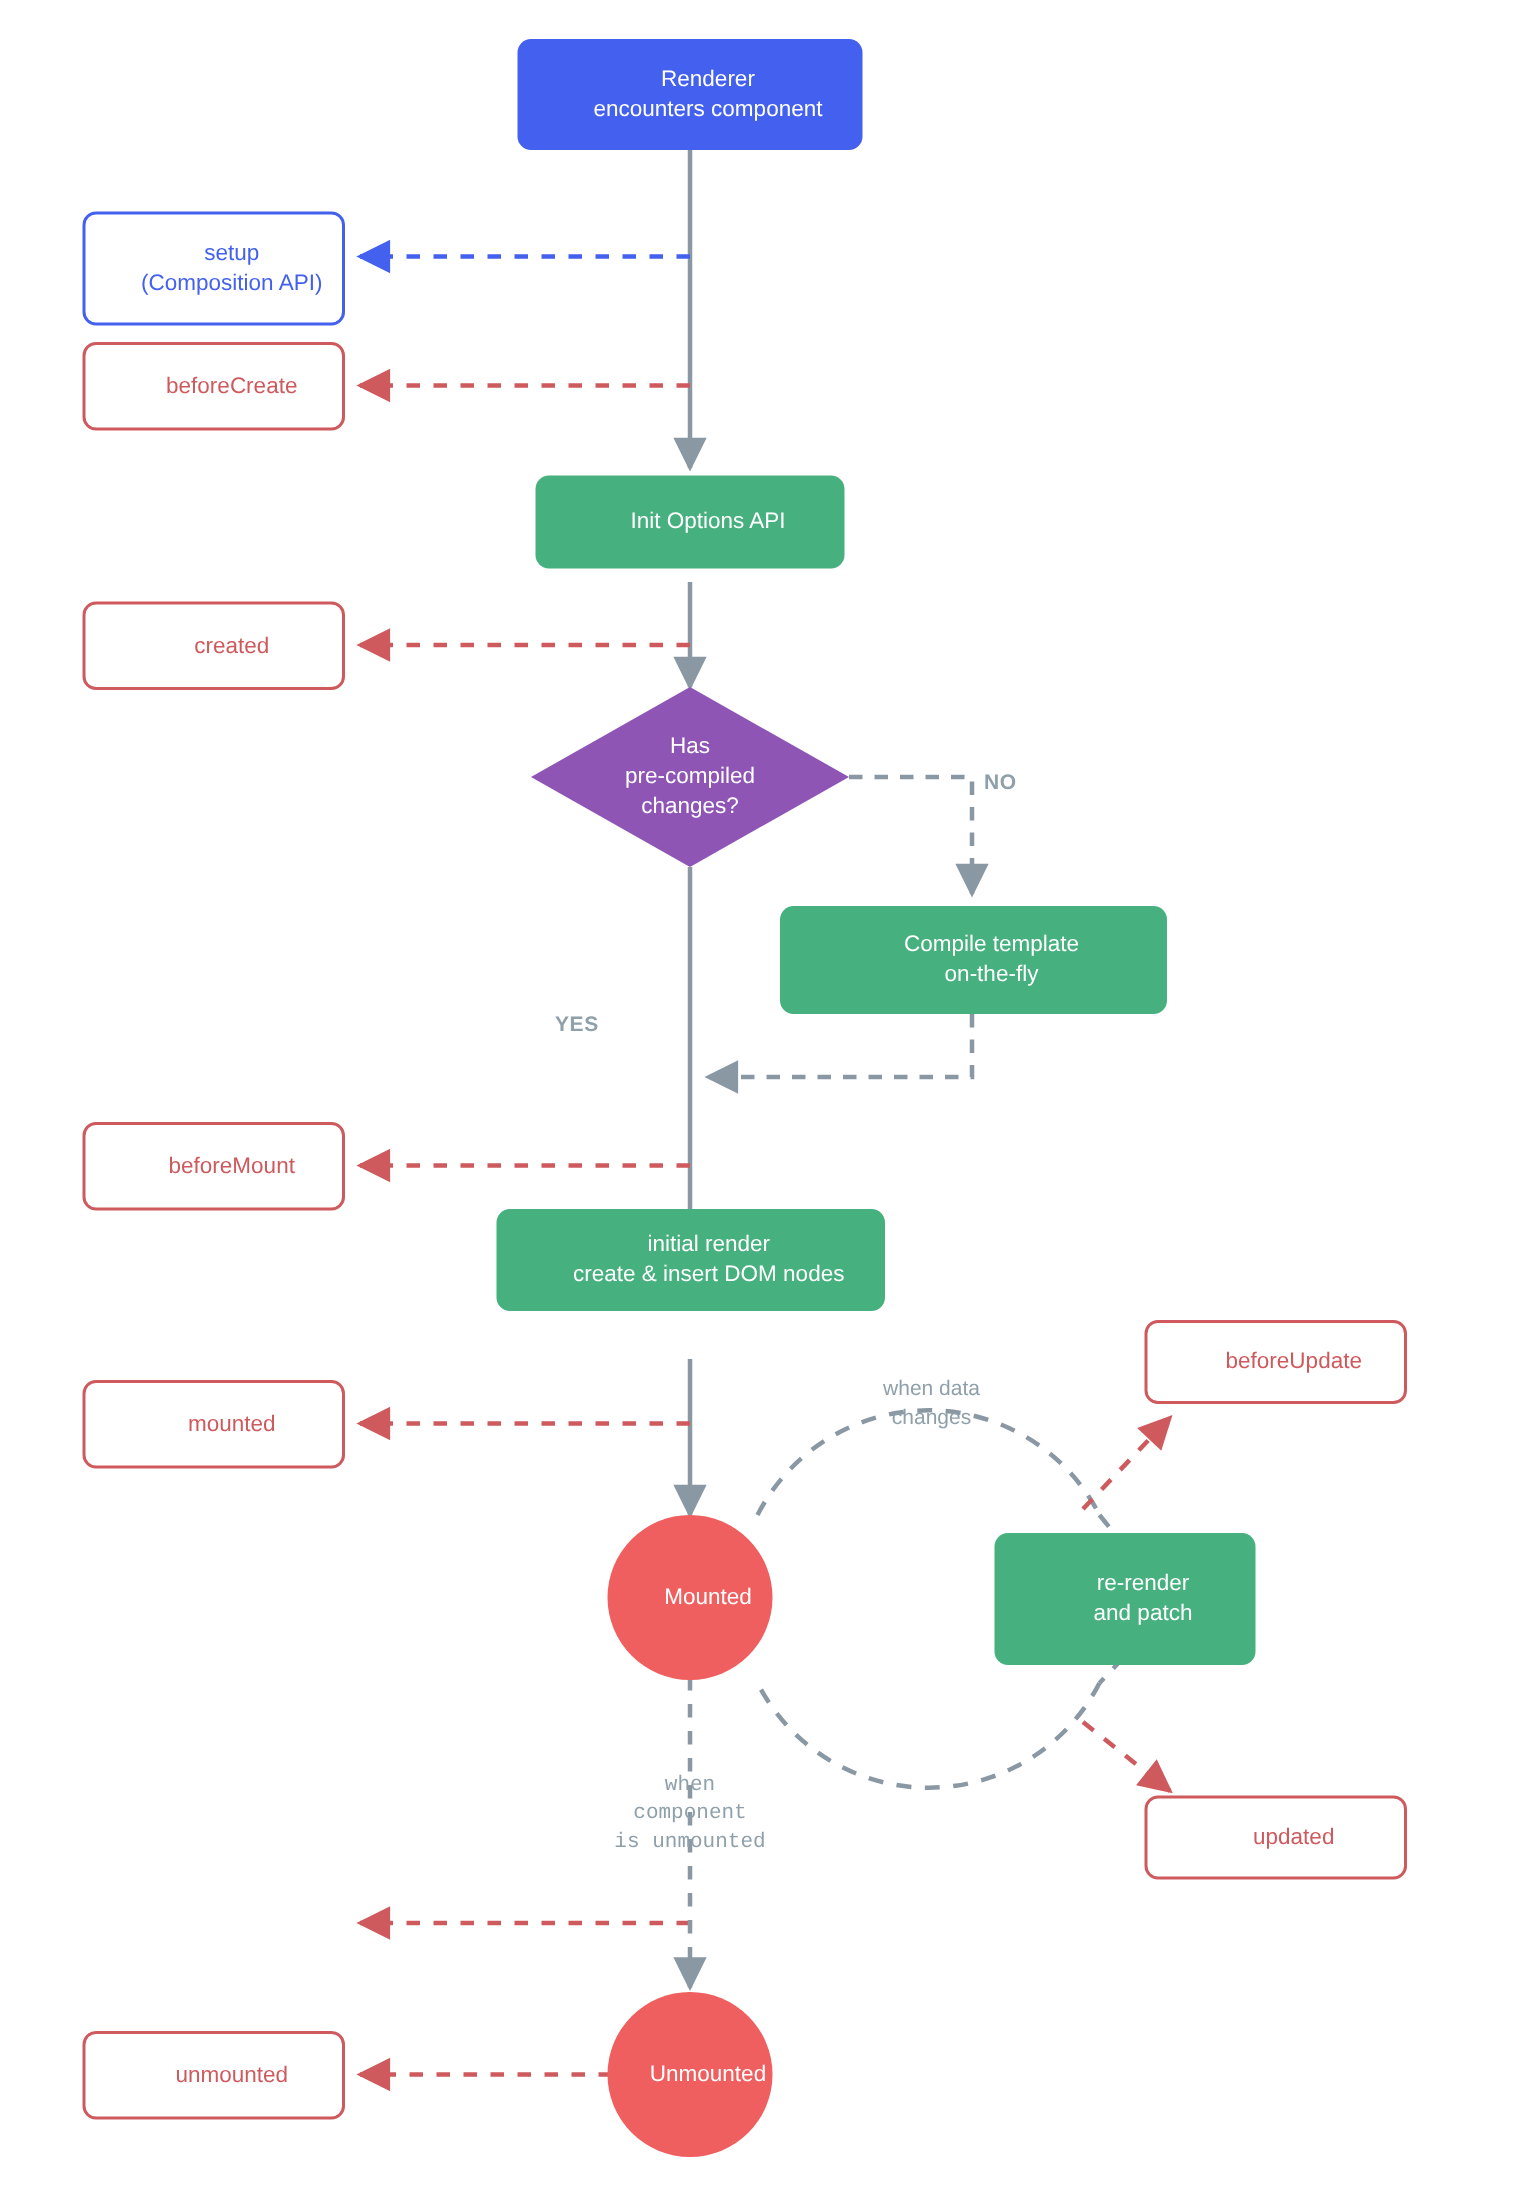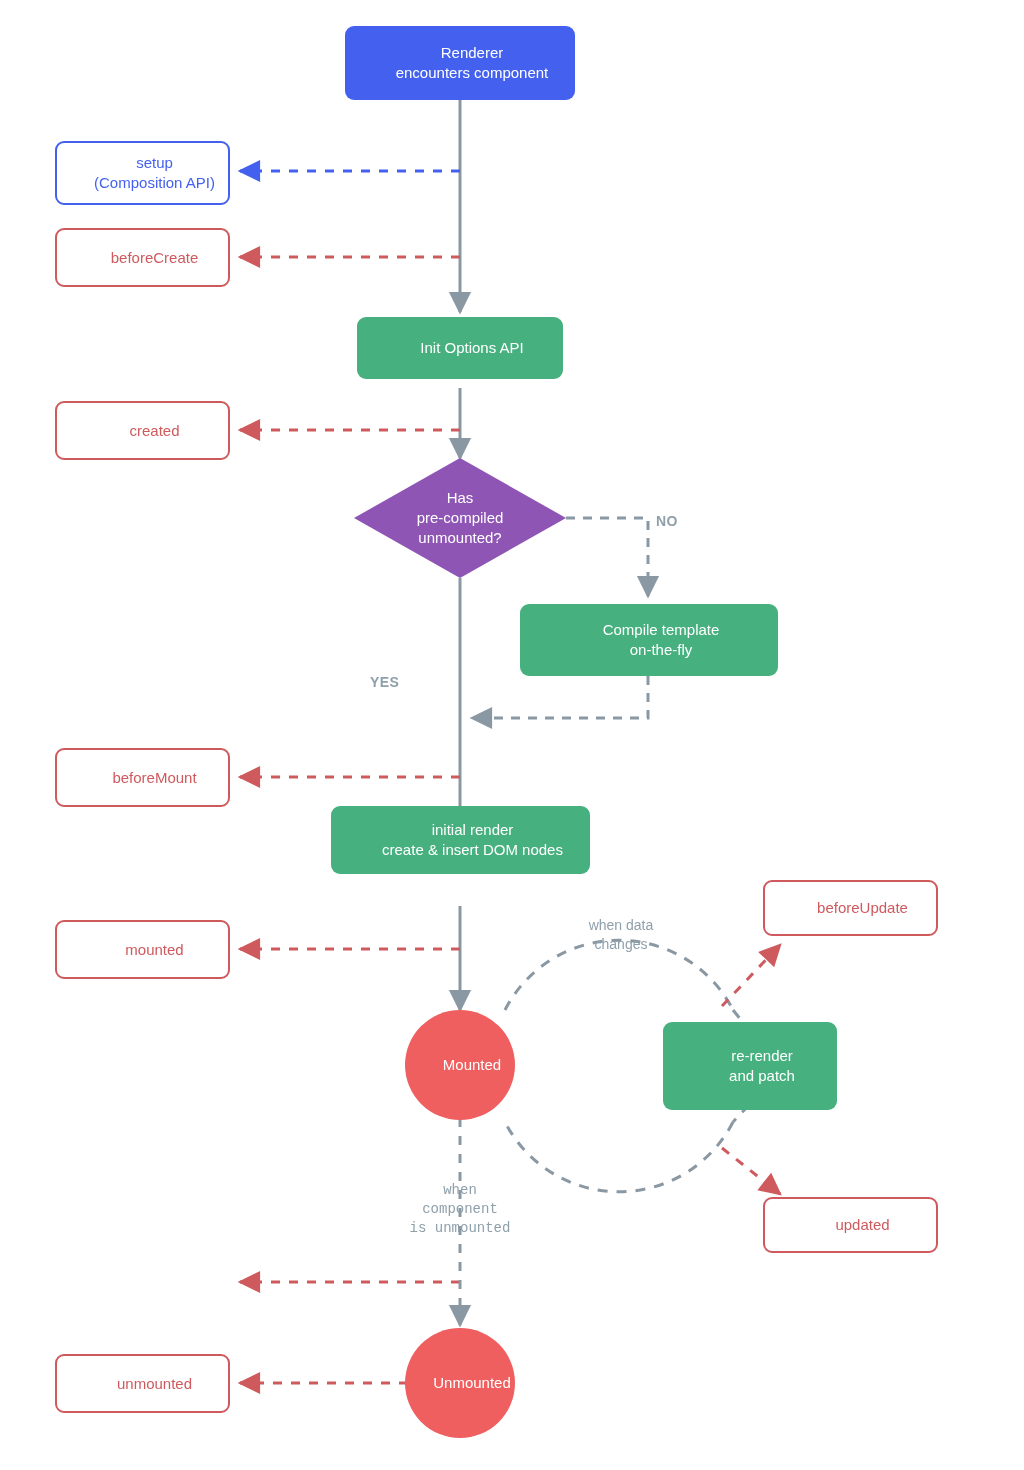--- a/index.html
+++ b/index.html
@@ -149,34 +149,34 @@
     <path d="M749,1105 L733,1122" stroke="#8a98a3" stroke-width="3" fill="none" stroke-dasharray="10,9"></path>
 
     <path d="M722,1006 L780,945" stroke="#cf5a5e" stroke-width="3" fill="none" stroke-dasharray="9,9" marker-end="url(#arrow-red)"></path>
 
     <path d="M722,1148 L780,1194" stroke="#cf5a5e" stroke-width="3" fill="none" stroke-dasharray="9,9" marker-end="url(#arrow-red)"></path>
   </svg>
 
   <div class="node node-proc node-blue" style="left:345px; top:26px; width:230px; height:74px;">Renderer
 encounters component</div>
 
-  <div class="node node-hook node-hook-blue" style="left:55px; top:141px; width:175px; height:64px;">setup
+  <div class="node node-hook node-hook-blue" style="left:55px; top:141px; width:175px; height:76px;">setup
 (Composition API)</div>
 
   <div class="node node-hook" style="left:55px; top:228px; width:175px; height:59px;">beforeCreate</div>
 
   <div class="node node-proc node-green" style="left:357px; top:317px; width:206px; height:62px;">Init Options API</div>
 
   <div class="node node-hook" style="left:55px; top:401px; width:175px; height:59px;">created</div>
 
   <div class="node-diamond-wrap" style="left:354px; top:458px; width:212px; height:120px;">
     <div class="diamond-shape"></div>
     <div class="diamond-label">Has
 pre-compiled
-unmounted?</div>
+changes?</div>
   </div>
 
   <div class="node node-proc node-green" style="left:520px; top:604px; width:258px; height:72px;">Compile template
 on-the-fly</div>
 
   <div class="node node-hook" style="left:55px; top:748px; width:175px; height:59px;">beforeMount</div>
 
   <div class="node node-proc node-green" style="left:331px; top:806px; width:259px; height:68px;">initial render
 create &amp; insert DOM nodes</div>
 

